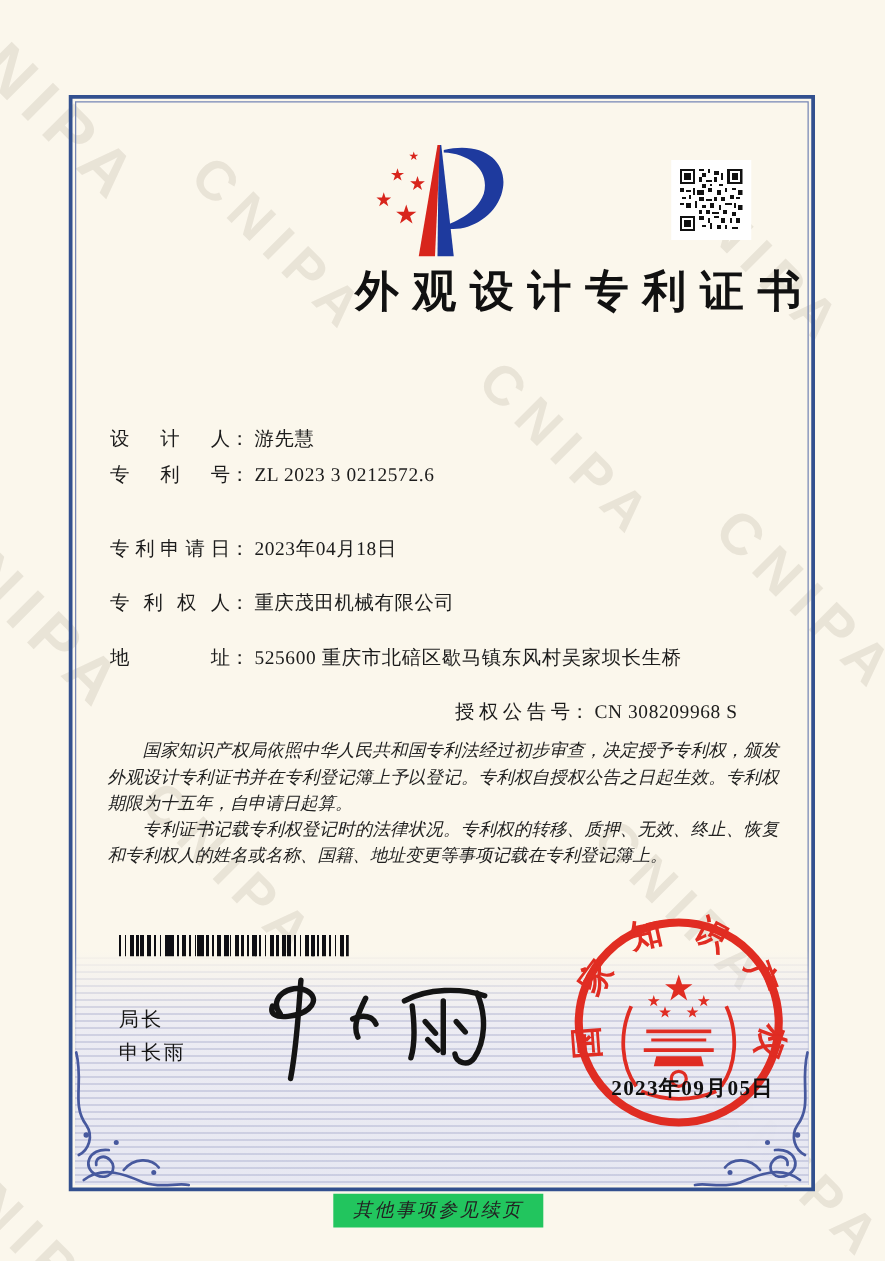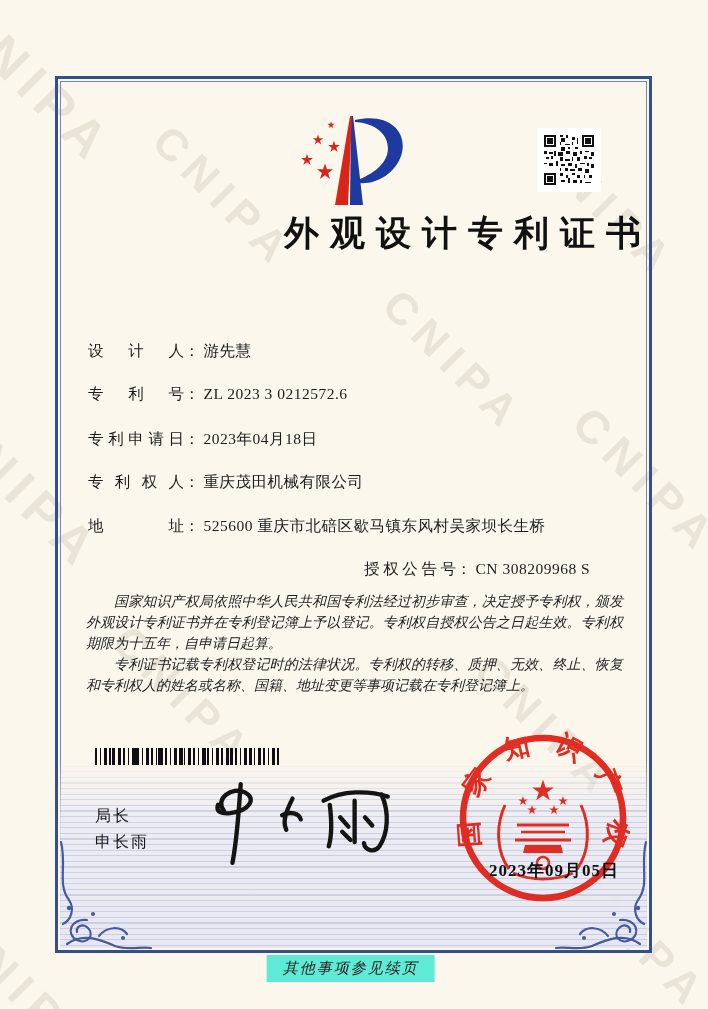--- a/index.html
+++ b/index.html
@@ -79,21 +79,21 @@
   .seal-text{font-size:26px;font-weight:bold;letter-spacing:21px;
     font-family:"Liberation Serif","DejaVu Serif",serif;}
   .seal-date{
     position:absolute;left:470px;top:859px;width:168px;text-align:center;
     font-size:17px;font-weight:600;color:#101010;letter-spacing:1px;
   }
   
   .page-no{position:absolute;left:55px;top:921px;width:597px;text-align:center;font-size:13px;color:#333;}
   .note{
     position:absolute;top:955px;left:50%;transform:translateX(-52%);
-    background:#5eead4;padding:4px 16px;font-size:15px;font-style:italic;
+    background:#22c55e;padding:4px 16px;font-size:15px;font-style:italic;
     letter-spacing:2px;color:#222;white-space:nowrap;
   }
 </style>
 </head>
 <body>
 
 <div id="page">
 
   <span class="wm" style="left:-18px;top:-10px;font-size:52px">CNIPA</span>
   <span class="wm" style="left:178px;top:116px;font-size:44px">CNIPA</span>
@@ -214,21 +214,21 @@
         <rect x="24" y="27" width="3" height="1"></rect>
       </g>
     </svg>
   </div>
 
   <div class="title">外观设计专利证书</div>
 
   <div class="row" style="top:341px">
     <span class="flabel">设计人</span><span class="colon">：</span><span class="fvalue">游先慧</span>
   </div>
-  <div class="row" style="top:384px">
+  <div class="row" style="top:370px">
     <span class="flabel">专利号</span><span class="colon">：</span><span class="fvalue">ZL 2023 3 0212572.6</span>
   </div>
   <div class="row" style="top:429px">
     <span class="flabel">专利申请日</span><span class="colon">：</span><span class="fvalue">2023年04月18日</span>
   </div>
   <div class="row" style="top:472px">
     <span class="flabel">专利权人</span><span class="colon">：</span><span class="fvalue">重庆茂田机械有限公司</span>
   </div>
   <div class="row" style="top:516px">
     <span class="flabel">地址</span><span class="colon">：</span><span class="fvalue">525600 重庆市北碚区歇马镇东风村吴家坝长生桥</span>

